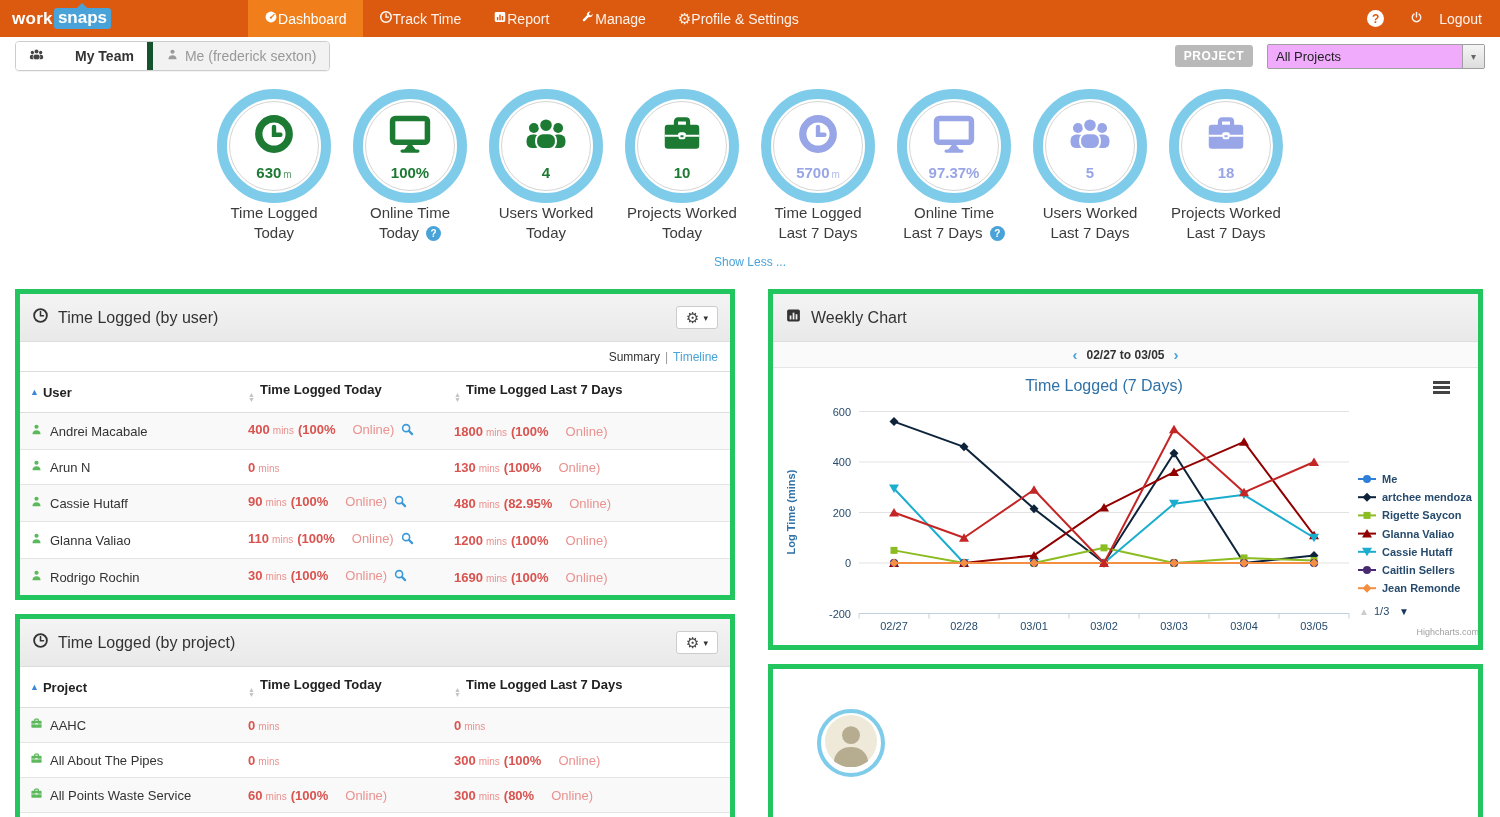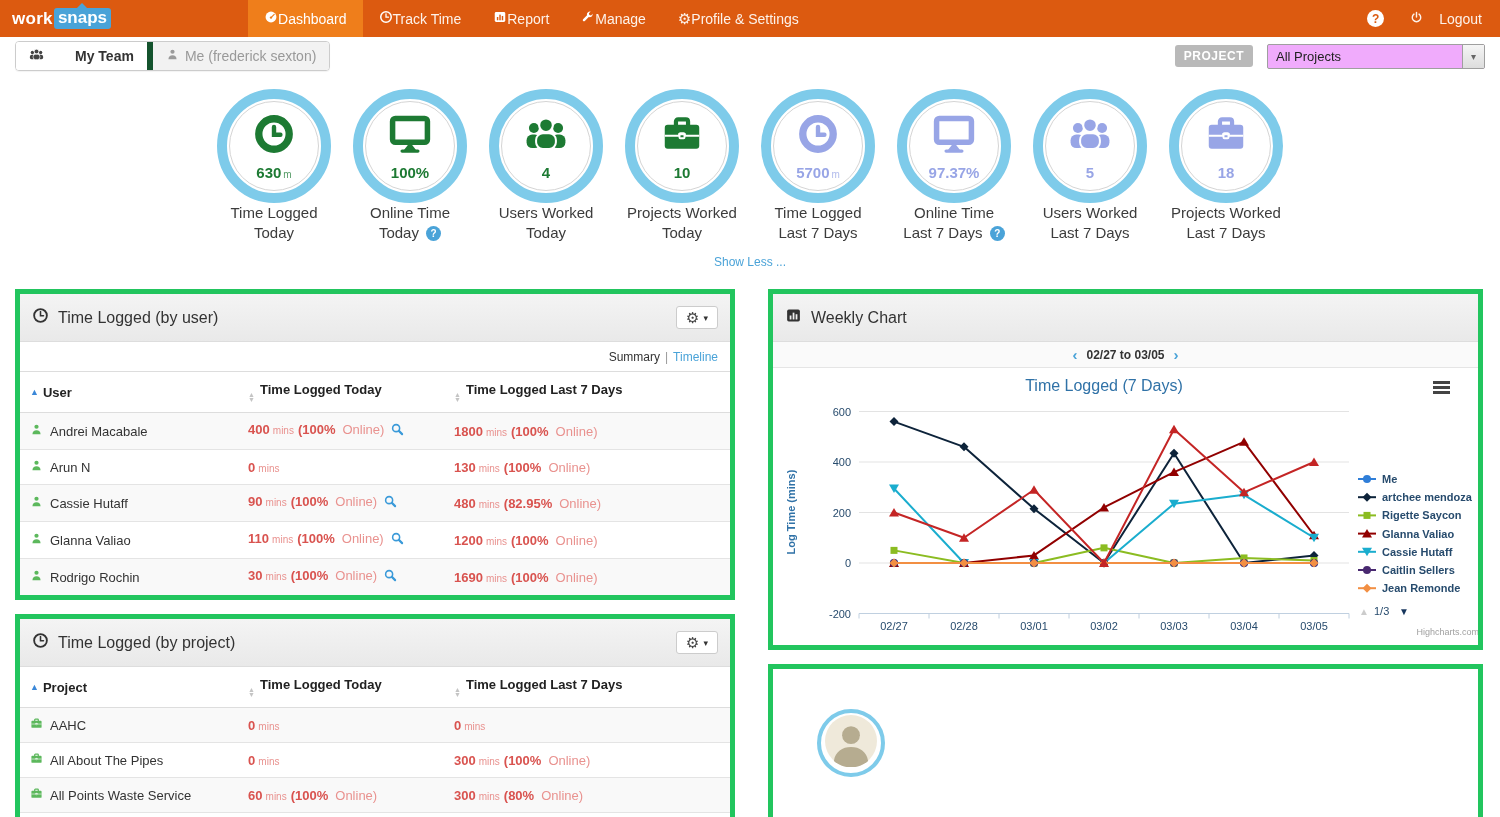--- a/index.html
+++ b/index.html
@@ -71,21 +71,21 @@
   table.data td { padding:9px 8px; font-size:13px; border-top:1px solid #e4e4e4; }
   table.data td:first-child { padding-left:10px; }
   table.data tbody tr:nth-child(odd) { background:#f9f9f9; }
   .sort-active { color:#3a87d8; font-size:9px; margin-right:4px; vertical-align:2px; }
   .sorts { display:inline-flex; flex-direction:column; margin-right:5px; vertical-align:-3px; }
   .sorts span { font-size:7px; line-height:5px; color:#c4c4c4; }
   .name-cell { display:flex; align-items:center; gap:7px; color:#333; }
   .tnum { color:#d9534f; font-weight:bold; }
   .tmins { color:#e9928f; font-size:10px; margin:0 4px 0 3px; }
   .tpct { color:#d9534f; font-weight:bold; }
-  .tonline { color:#e9928f; margin-left:7px; }
+  .tonline { color:#e9928f; margin-left:17px; }
   .zoom-ic { display:inline-block; margin-left:6px; vertical-align:-3px; cursor:pointer; }
 
   
   .datebar { height:26px; background:#fafafa; border-bottom:1px solid #e5e5e5; display:flex; align-items:center; justify-content:center; gap:9px; }
   .datebar .chev { color:#4aa3d8; font-size:15px; font-weight:bold; cursor:pointer; line-height:1; }
   .datebar .rng { font-size:12px; font-weight:bold; color:#333; }
   .chart-wrap { position:relative; height:277px; }
   .chart-menu { position:absolute; top:13px; right:28px; width:17px; cursor:pointer; }
   .chart-menu div { height:2.5px; background:#444; margin-bottom:2.5px; }
   svg text { font-family:"Liberation Sans","DejaVu Sans",sans-serif; }

